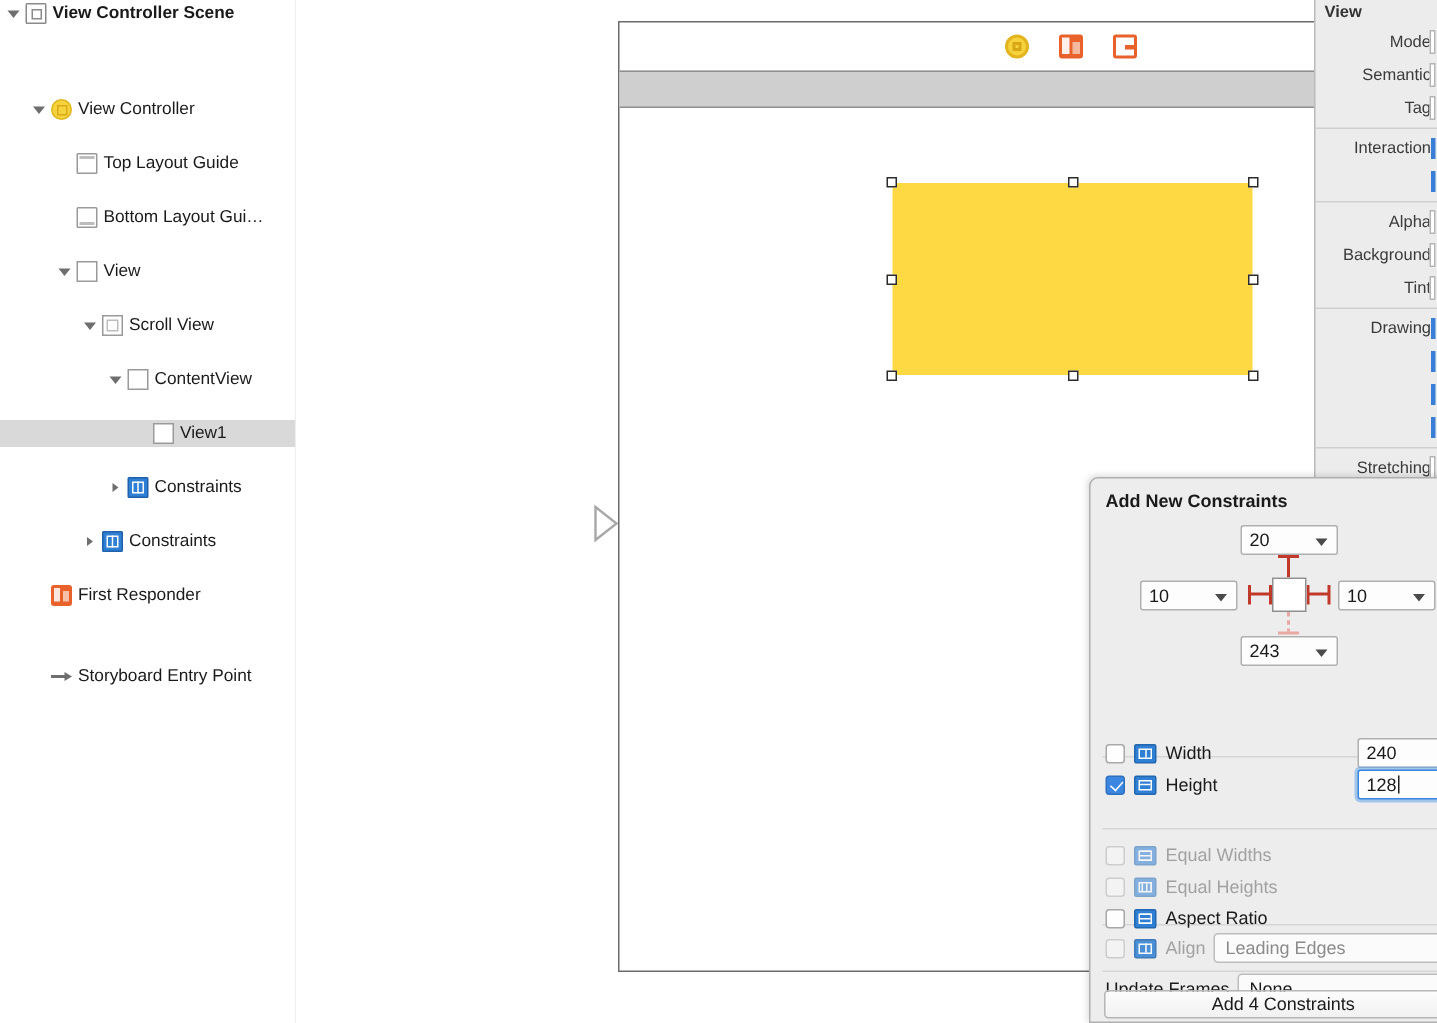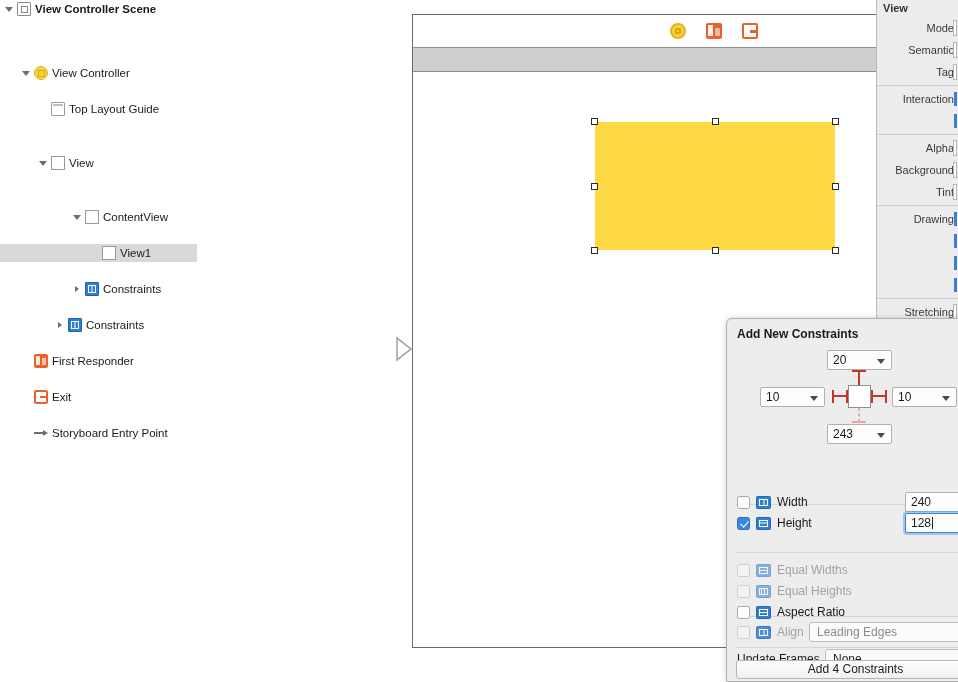--- a/index.html
+++ b/index.html
@@ -331,26 +331,37 @@
         <span class="twisty open" style="left:21px">
           <i></i>
         </span>
         <div style="left:34px" class="ticon ic-vc"></div>
         <span class="tlabel" style="left:52px">View Controller</span>
       </div>
       <div class="tree-row" style="top: 36px;">
         <div style="left:51px" class="ticon ic-guide top"></div>
         <span class="tlabel" style="left:69px">Top Layout Guide</span>
       </div>
+      <div class="tree-row" style="top: 54px;">
+        <div style="left:51px" class="ticon ic-guide bot"></div>
+        <span class="tlabel" style="left:69px">Bottom Layout Gui…</span>
+      </div>
       <div class="tree-row" style="top: 72px;">
         <span class="twisty open" style="left:38px">
           <i></i>
         </span>
         <div style="left:51px" class="ticon ic-view"></div>
         <span class="tlabel" style="left:69px">View</span>
+      </div>
+      <div class="tree-row" style="top: 90px;">
+        <span class="twisty open" style="left:55px">
+          <i></i>
+        </span>
+        <div style="left:68px" class="ticon ic-view nested"></div>
+        <span class="tlabel" style="left:86px">Scroll View</span>
       </div>
       <div class="tree-row" style="top: 108px;">
         <span class="twisty open" style="left:72px">
           <i></i>
         </span>
         <div style="left:85px" class="ticon ic-view"></div>
         <span class="tlabel" style="left:103px">ContentView</span>
       </div>
       <div class="tree-row selected" style="top: 126px;">
         <div style="left:102px" class="ticon ic-view"></div>
@@ -366,24 +377,20 @@
       <div class="tree-row" style="top: 162px;">
         <span class="twisty" style="left:55px">
           <i></i>
         </span>
         <div style="left:68px" class="ticon ic-constr"></div>
         <span class="tlabel" style="left:86px">Constraints</span>
       </div>
       <div class="tree-row" style="top: 180px;">
         <div style="left:34px" class="ticon ic-fr"></div>
         <span class="tlabel" style="left:52px">First Responder</span>
-      </div>
-      <div class="tree-row" style="top: 198px;">
-        <div style="left:34px" class="ticon ic-exit"></div>
-        <span class="tlabel" style="left:52px">Exit</span>
       </div>
       <div class="tree-row" style="top: 216px;">
         <div style="left:34px" class="ticon ic-entry"></div>
         <span class="tlabel" style="left:52px">Storyboard Entry Point</span>
       </div>
     </div>
 
   <div id="canvas">
 
     <svg id="entry-arrow" viewBox="0 0 20 38">

